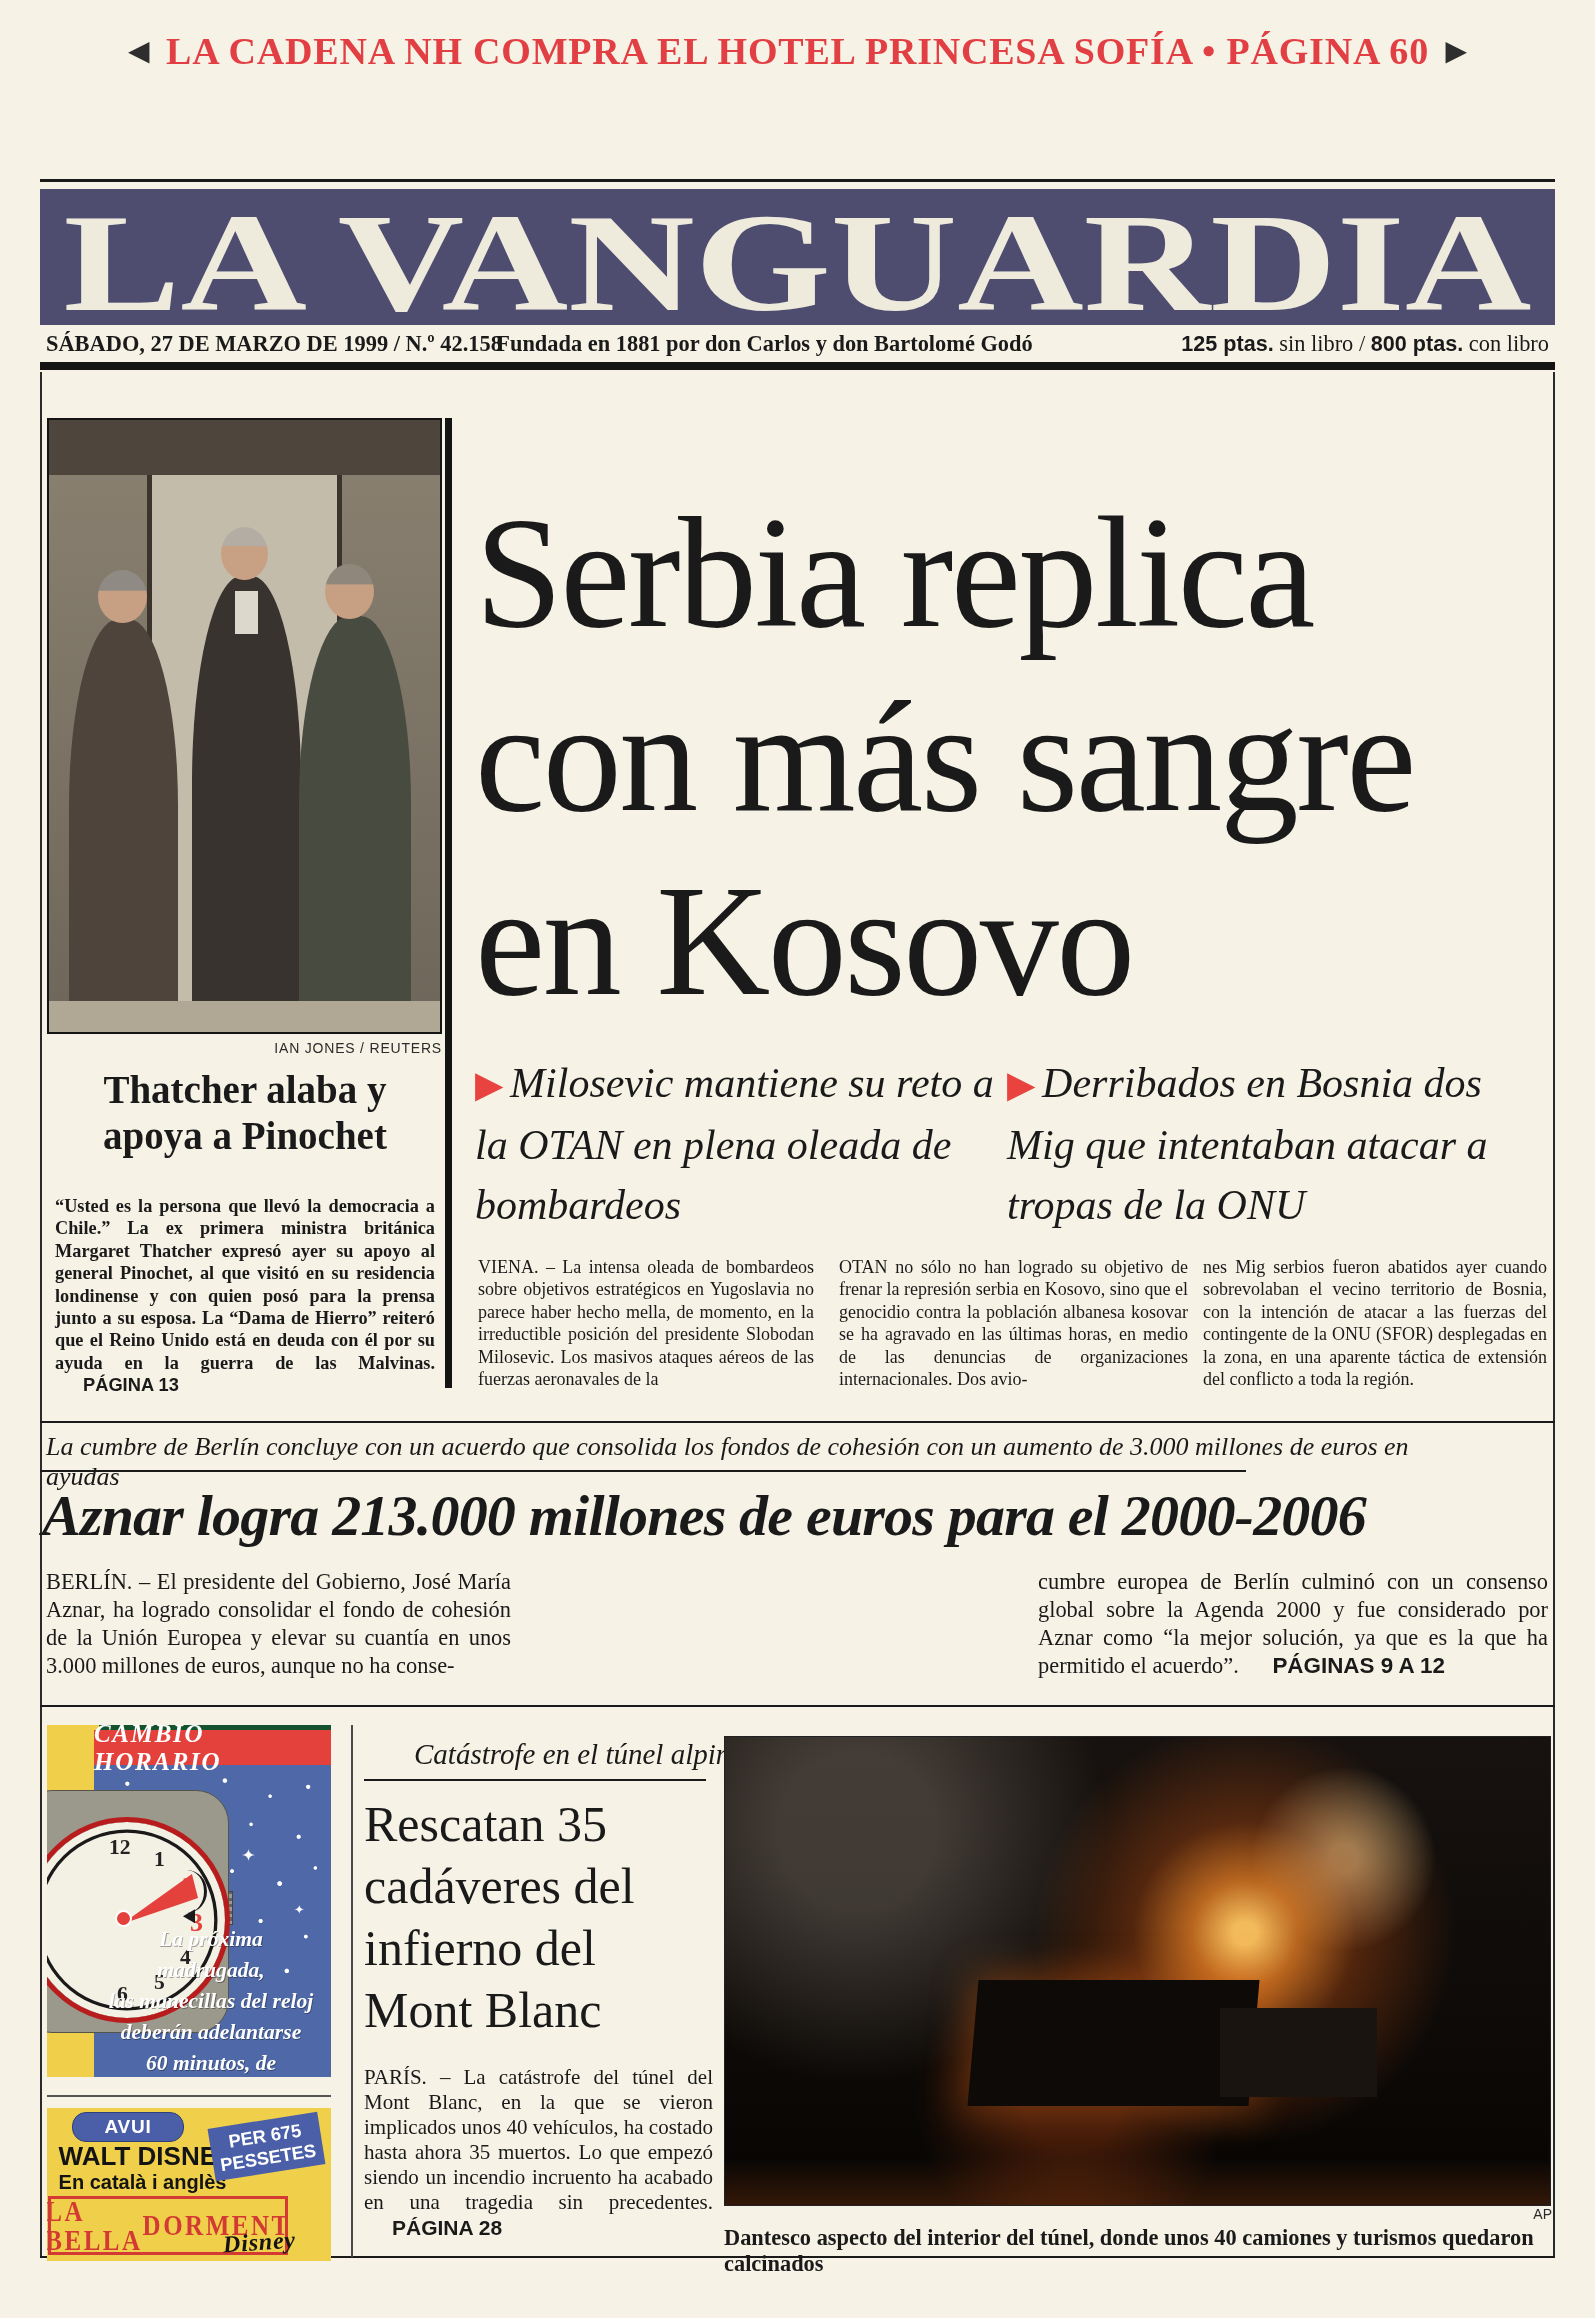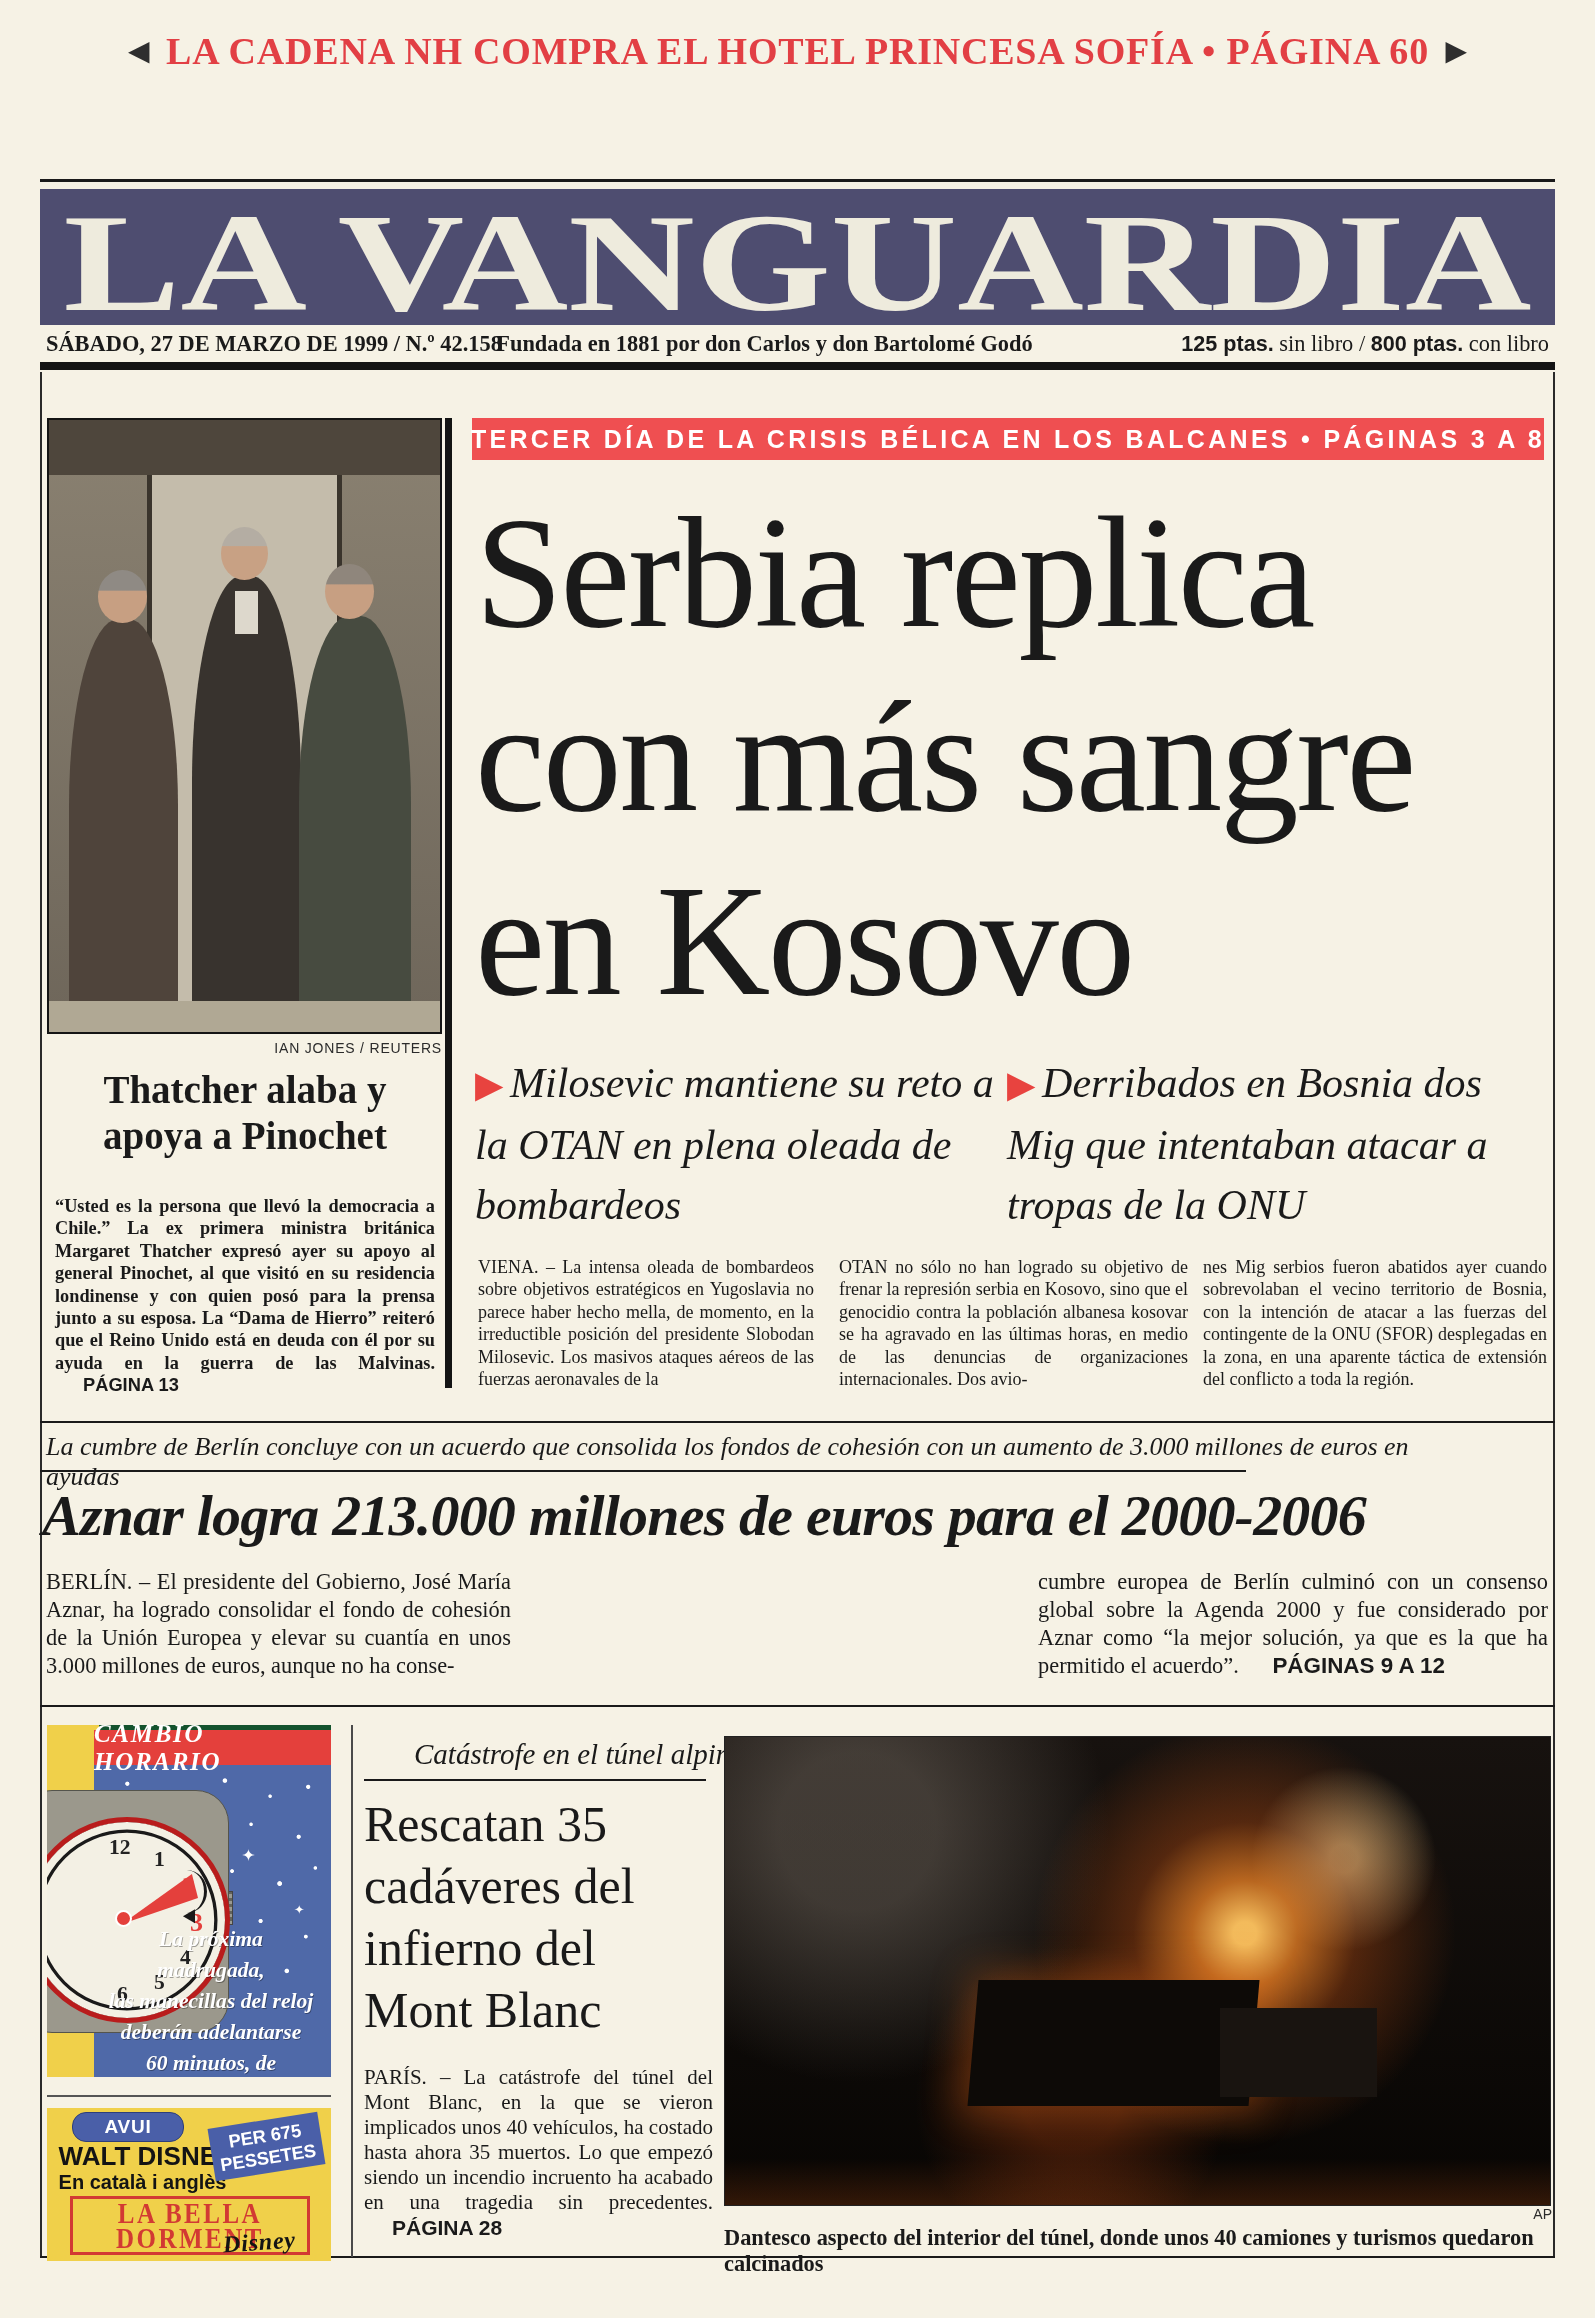--- a/index.html
+++ b/index.html
@@ -114,21 +114,21 @@
   .cambio-rule{left:47px;top:2095px;width:284px;height:1.7px;background:#555;}
 
   
   .avui-box{left:47px;top:2108px;width:284px;height:153px;background:#f0d04a;overflow:hidden;}
   .avui-pill{left:25px;top:4.2px;width:110px;height:27.4px;background:#4a5fa8;border-radius:14px;display:flex;align-items:center;justify-content:center;border:1.7px solid #2e3f7a;}
   .avui-pill-text{font-family:"Liberation Sans",sans-serif;font-weight:bold;font-size:19px;color:#fff;letter-spacing:0.8px;}
   .avui-brand{left:11.6px;top:33px;font-family:"Liberation Sans",sans-serif;font-weight:bold;font-size:26px;letter-spacing:0;color:#141414;}
   .avui-sub{left:11.6px;top:63px;font-family:"Liberation Sans",sans-serif;font-weight:bold;font-size:20px;color:#141414;}
   .avui-tag{left:164px;top:11.6px;width:111px;height:53px;background:#4a5fa8;transform:rotate(-9deg);display:flex;flex-direction:column;align-items:center;justify-content:center;}
   .avui-tag span{font-family:"Liberation Sans",sans-serif;font-weight:bold;font-size:18.3px;color:#fff;line-height:21.6px;}
-  .bella-box{left:23px;top:88px;width:234px;height:53px;border:3.3px solid #d23a33;display:flex;flex-direction:column;align-items:center;justify-content:center;}
+  .bella-box{left:1px;top:88px;width:234px;height:53px;border:3.3px solid #d23a33;display:flex;align-items:center;justify-content:center;}
   .bella-line{color:#d23a33;font-weight:bold;font-size:25px;line-height:25px;letter-spacing:2.5px;transform:scaleY(1.15);}
   .disney-logo{left:176px;top:121px;font-size:24px;font-weight:bold;font-style:italic;color:#141414;transform:rotate(-4deg);letter-spacing:0.8px;}
 
   
   .bvert1{left:351px;top:1725px;width:1.7px;height:532px;background:#4a4a4a;}
   .mont-kicker{left:366px;top:1738px;width:346px;font-style:italic;font-size:29px;margin-left:48px;}
   .mont-krule{left:364px;top:1779px;width:342px;height:1.7px;background:#1a1a1a;}
   .mont-headline{left:364px;top:1793px;width:352px;font-size:50px;line-height:62px;}
   .mont-body{left:364px;top:2065px;width:349px;font-size:21px;line-height:25px;text-align:justify;}
   .photo-tunnel{left:724px;top:1736px;width:827px;height:470px;border:0.8px solid #222;box-sizing:border-box;overflow:hidden;
@@ -187,23 +187,20 @@
     <div class="abs tp-head tp-head3"></div>
     <div class="abs tp-floor"></div>
   </div>
   <div class="abs photo-credit">IAN JONES / REUTERS</div>
   <div class="abs thatcher-headline">Thatcher alaba y apoya a Pinochet</div>
   <div class="abs thatcher-body">
     <span>“Usted es la persona que llevó la democracia a Chile.” La ex primera ministra británica Margaret Thatcher expresó ayer su apoyo al general Pinochet, al que visitó en su residencia londinense y con quien posó para la prensa junto a su esposa. La “Dama de Hierro” reiteró que el Reino Unido está en deuda con él por su ayuda en la guerra de las Malvinas. </span><span class="pageref">PÁGINA 13</span>
   </div>
   <div class="abs vbar"></div>
 
-  <div class="abs kicker-bar">
-    <span class="kicker-text">TERCER DÍA DE LA CRISIS BÉLICA EN LOS BALCANES • PÁGINAS 3 A 8</span>
-  </div>
   <div class="abs lead-headline">
     <div>Serbia replica</div>
     <div>con más sangre</div>
     <div>en Kosovo</div>
   </div>
   <div class="abs subhead subhead-left">
     <span class="tri">▶</span><span>Milosevic mantiene su reto a la OTAN en plena oleada de bombardeos</span>
   </div>
   <div class="abs subhead subhead-right">
     <span class="tri">▶</span><span>Derribados en Bosnia dos Mig que intentaban atacar a tropas de la ONU</span>

